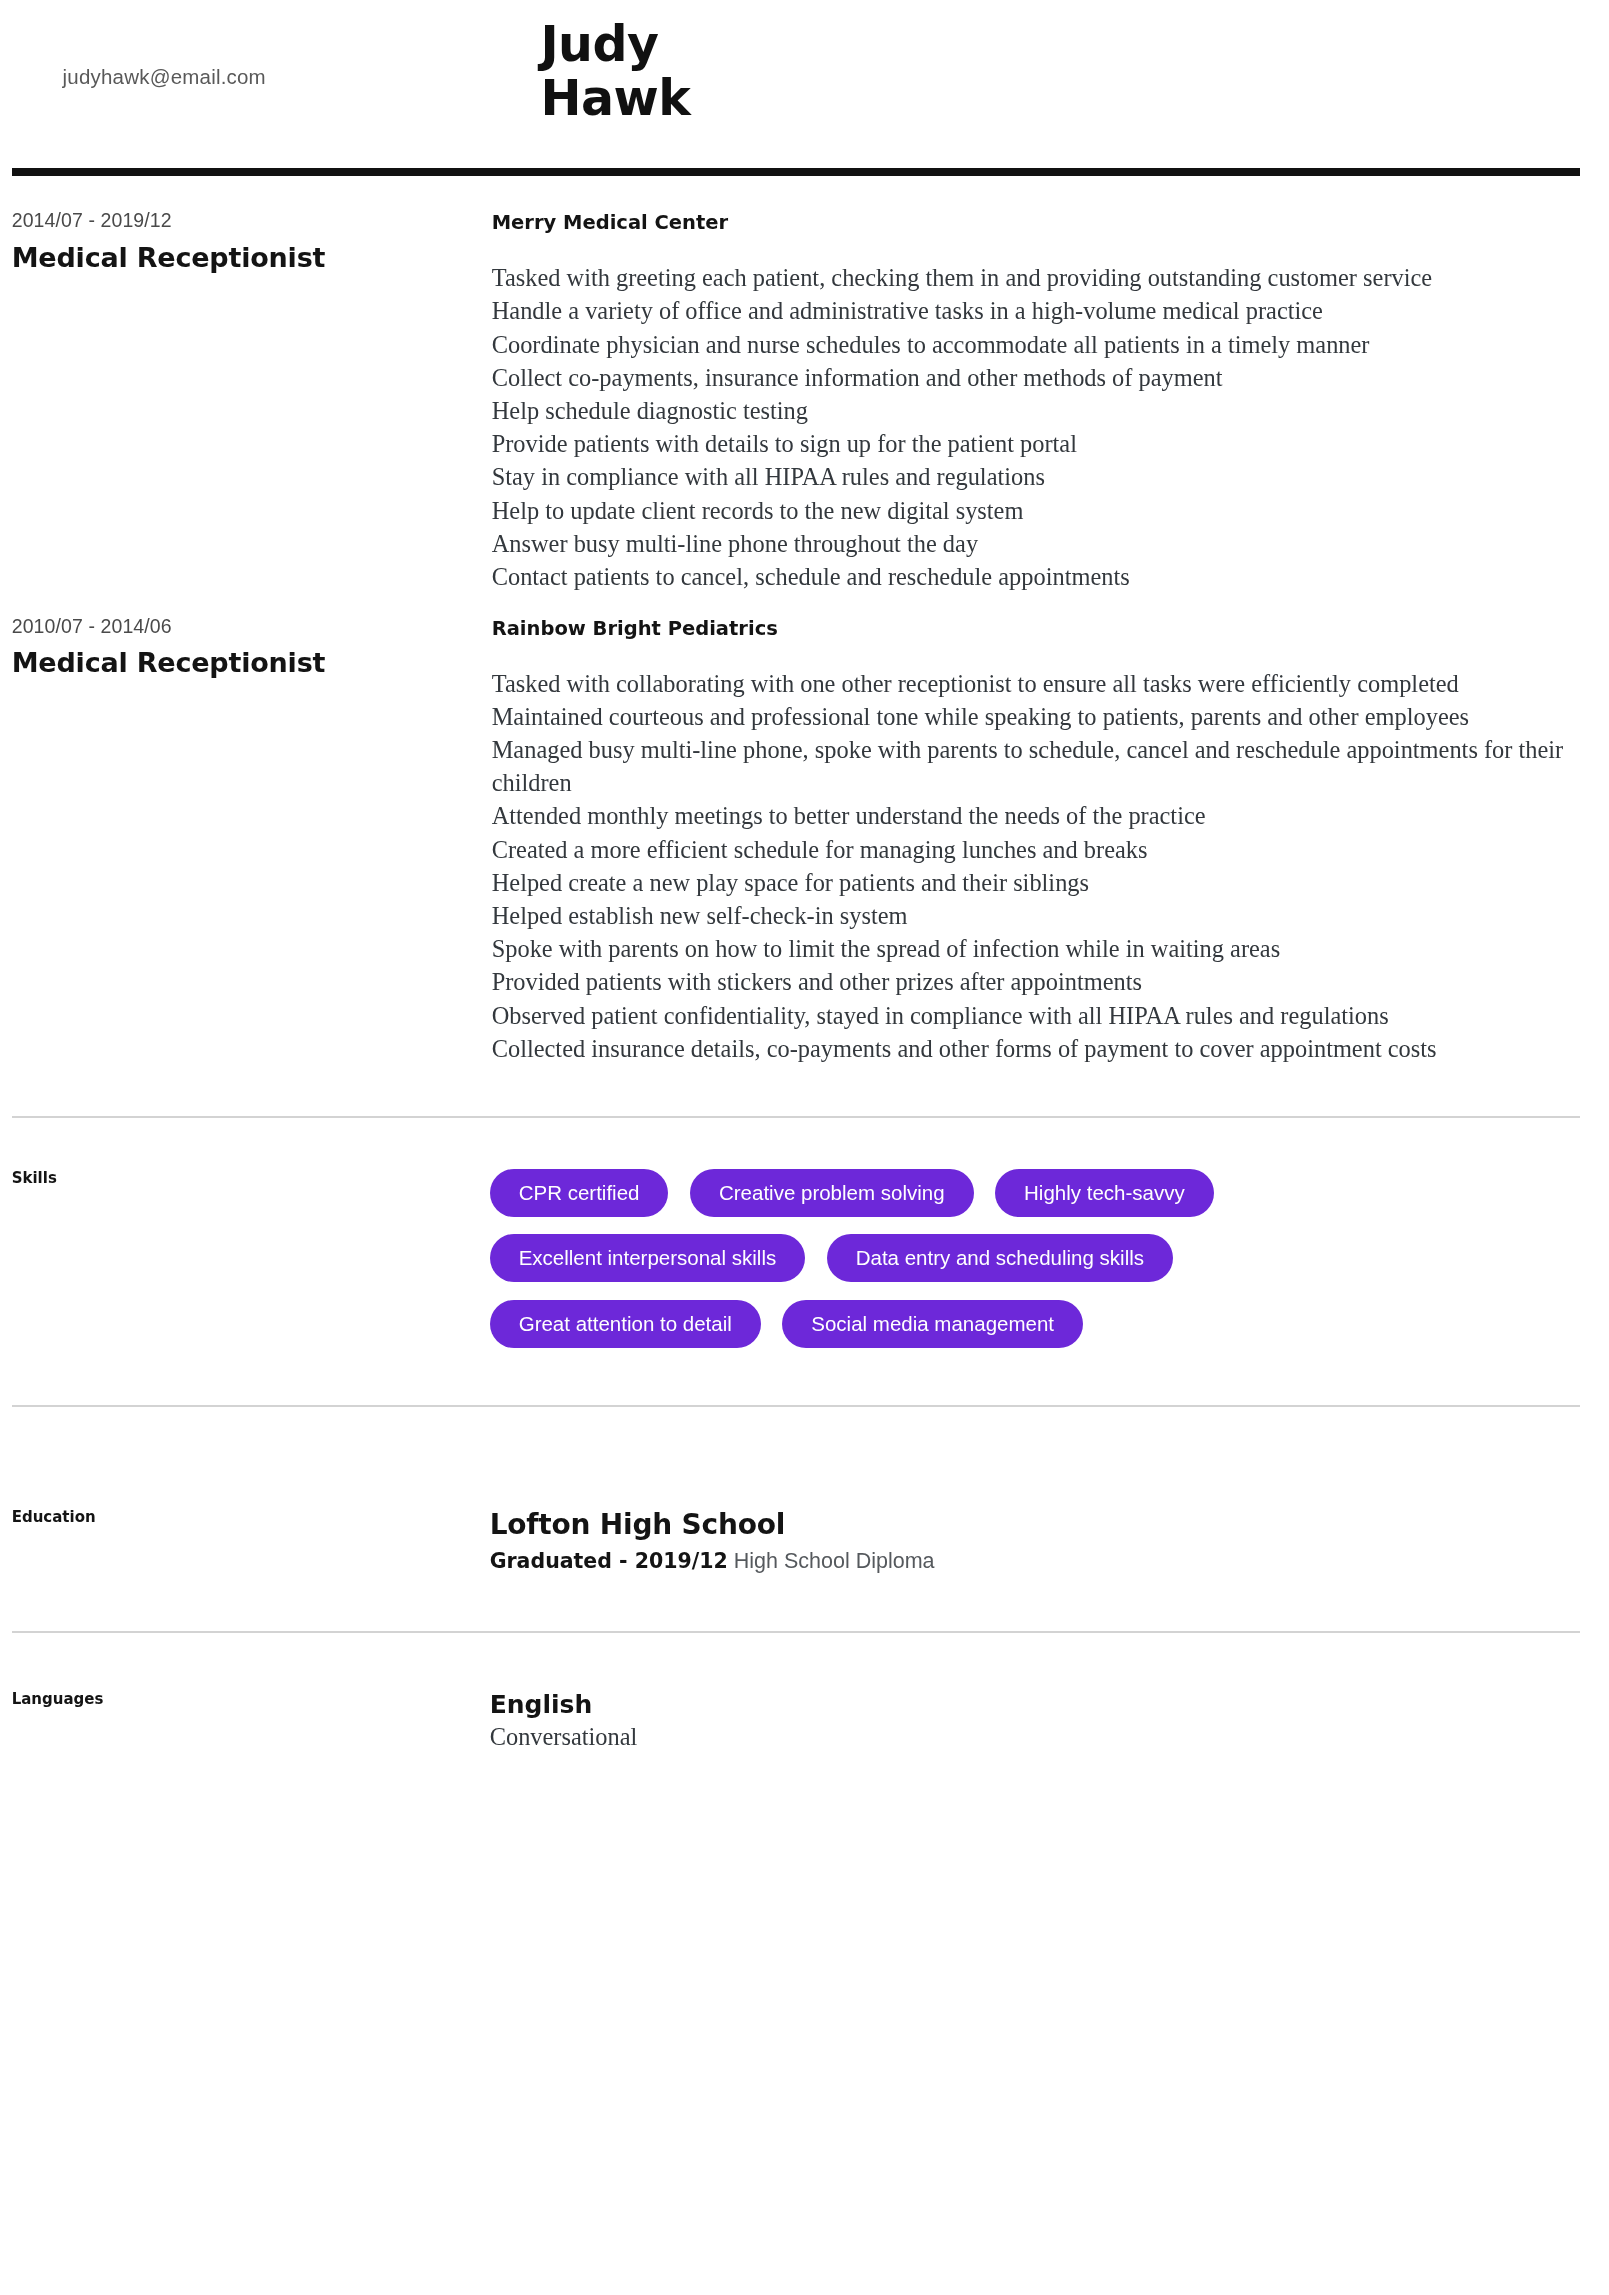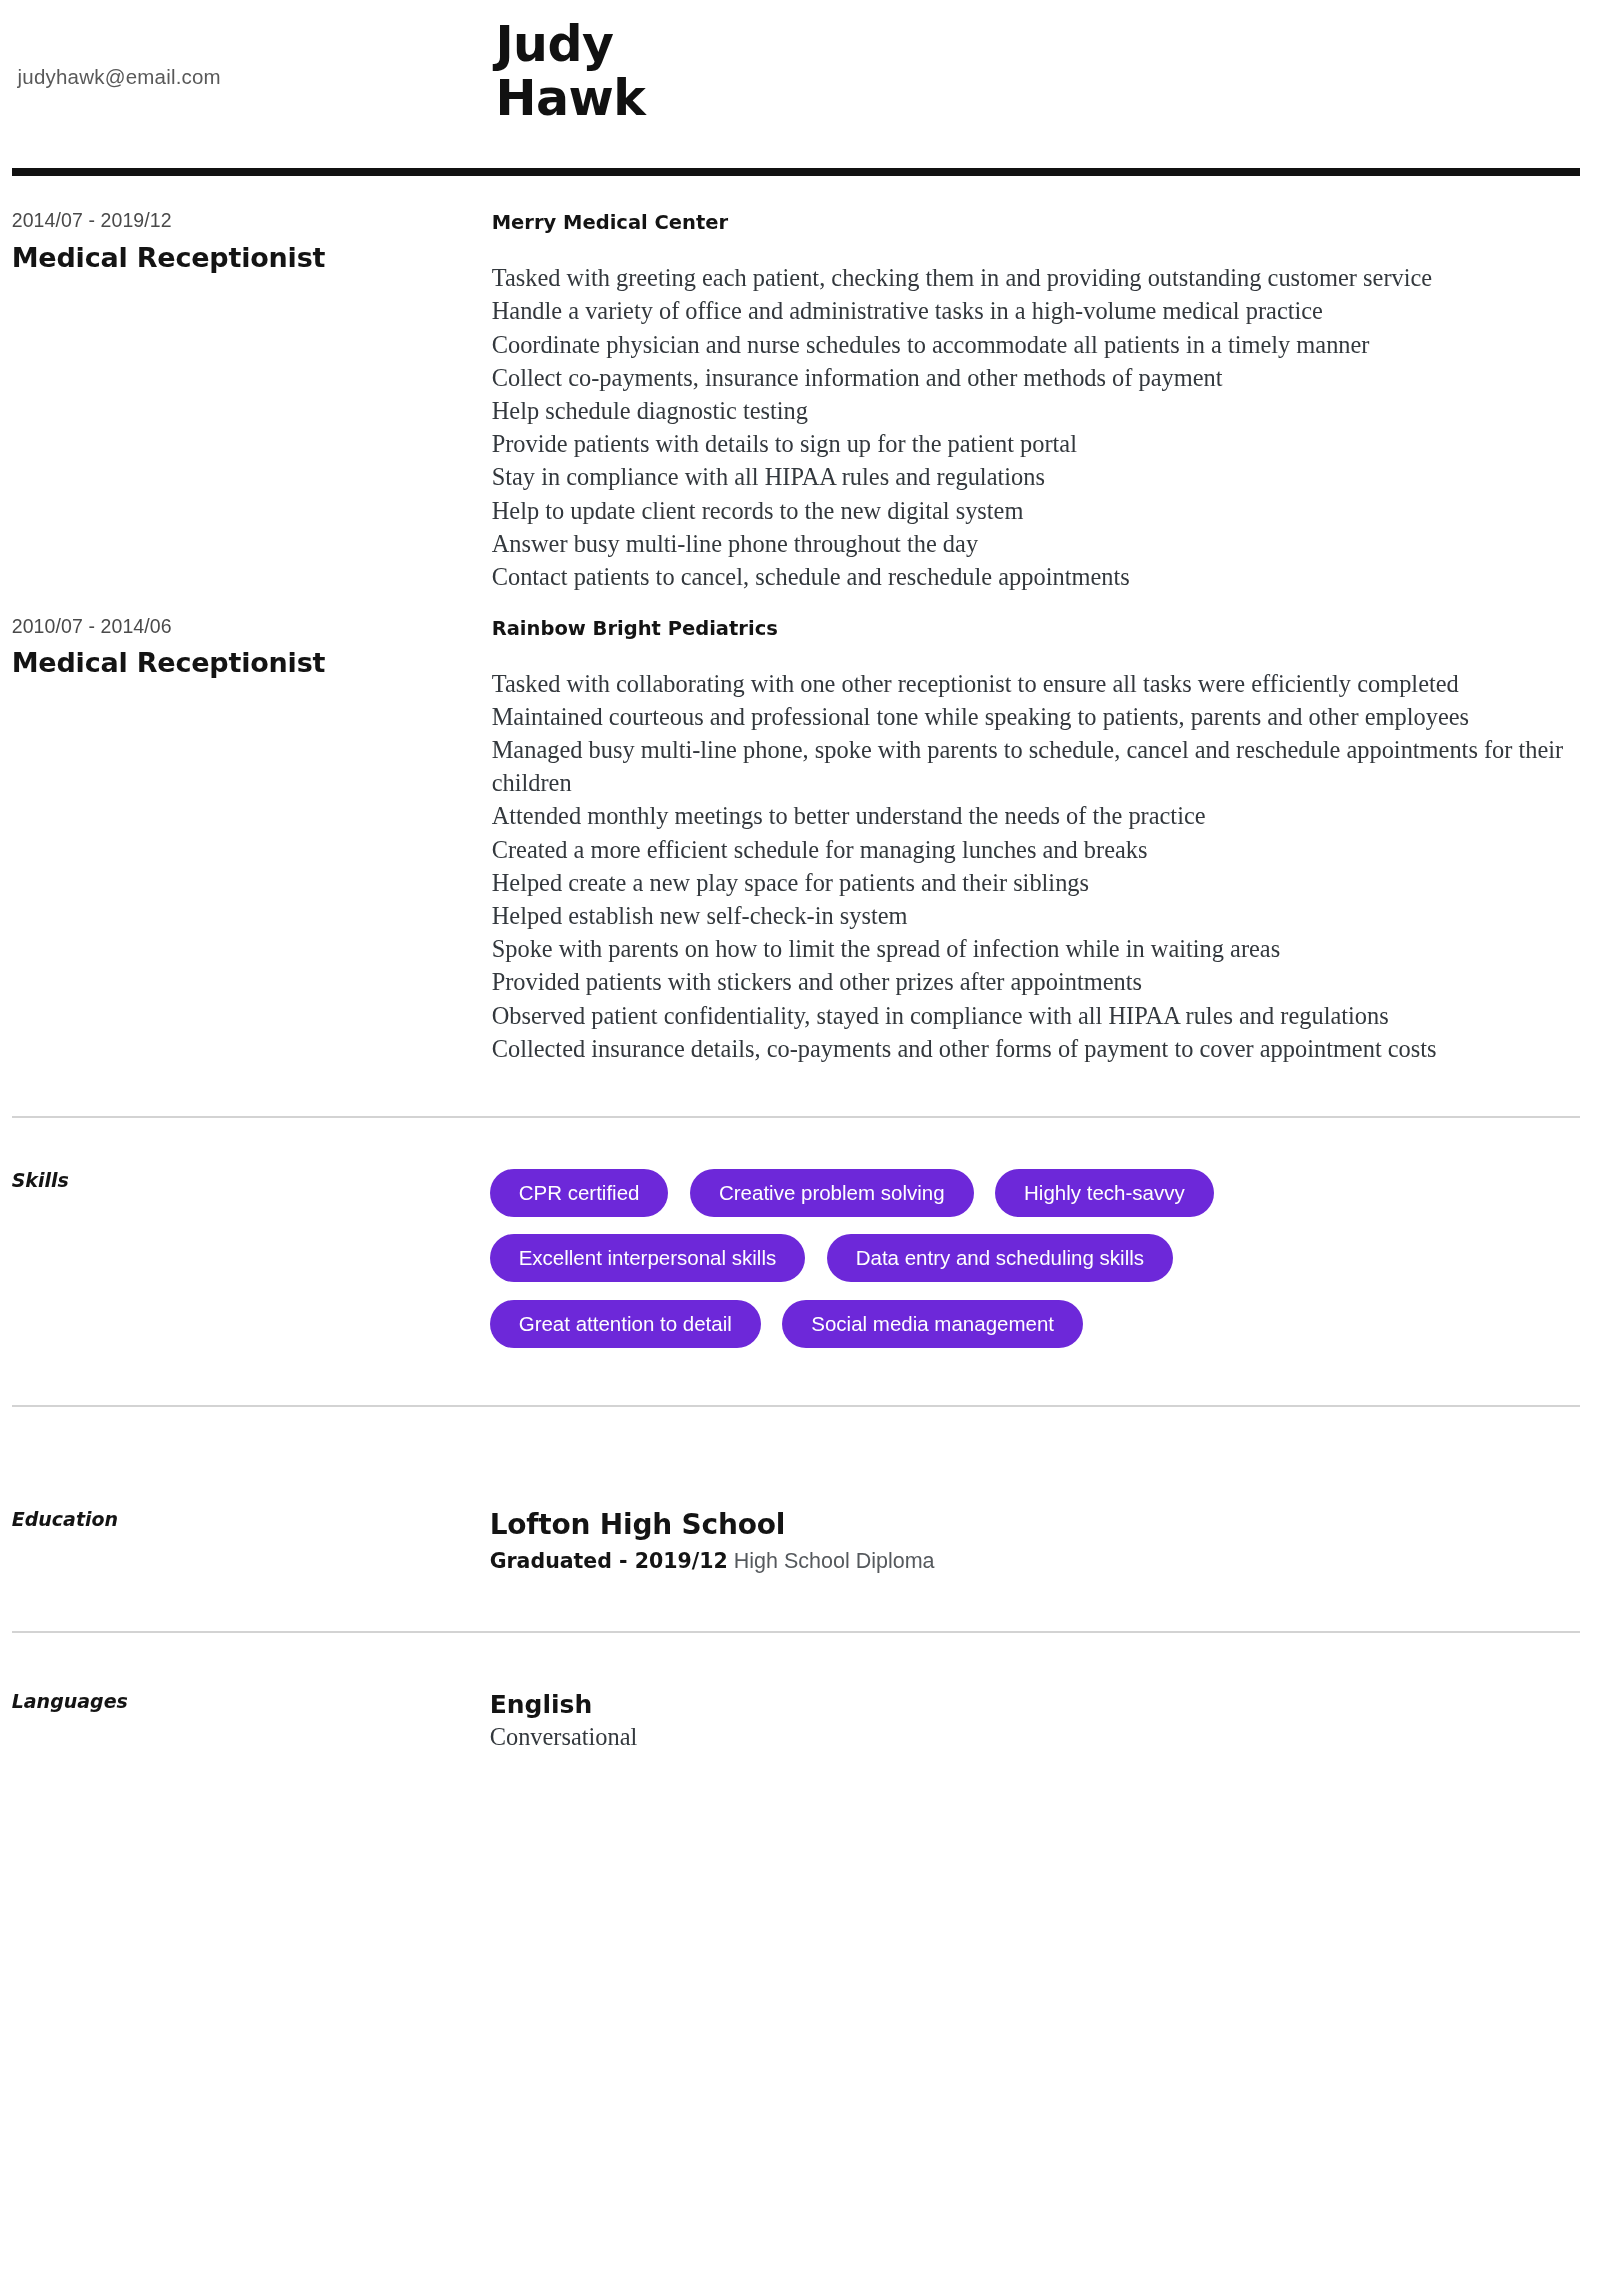--- a/index.html
+++ b/index.html
@@ -21,20 +21,21 @@
     padding: 0;
     position: relative;
   }
 
   
   .header {
     display: flex;
     align-items: flex-start;
     padding: 17.6px 29px 0 17.6px;
     min-height: 146px;
+    margin-left: 45px;
   }
   .header-left {
     width: 468px;
     padding-top: 47px;
   }
   .email {
     font-family: "Liberation Sans", sans-serif;
     font-size: 20.5px;
     color: #595959;
     letter-spacing: 0.2px;
@@ -119,23 +120,22 @@
   
   .block {
     display: flex;
     padding: 0 29px 0 11.7px;
   }
   .block-label {
     width: 478px;
     flex: 0 0 478px;
     font-family: "DejaVu Sans", sans-serif;
     font-weight: bold;
-    font-size: 19px;
-    color: #141414;
-    font-style: italic;
+    font-size: 15px;
+    color: #141414;
   }
   .block-body {
     flex: 1;
   }
 
   
   .skills-wrap {
     display: flex;
     flex-wrap: wrap;
     gap: 17.6px 21.5px;

